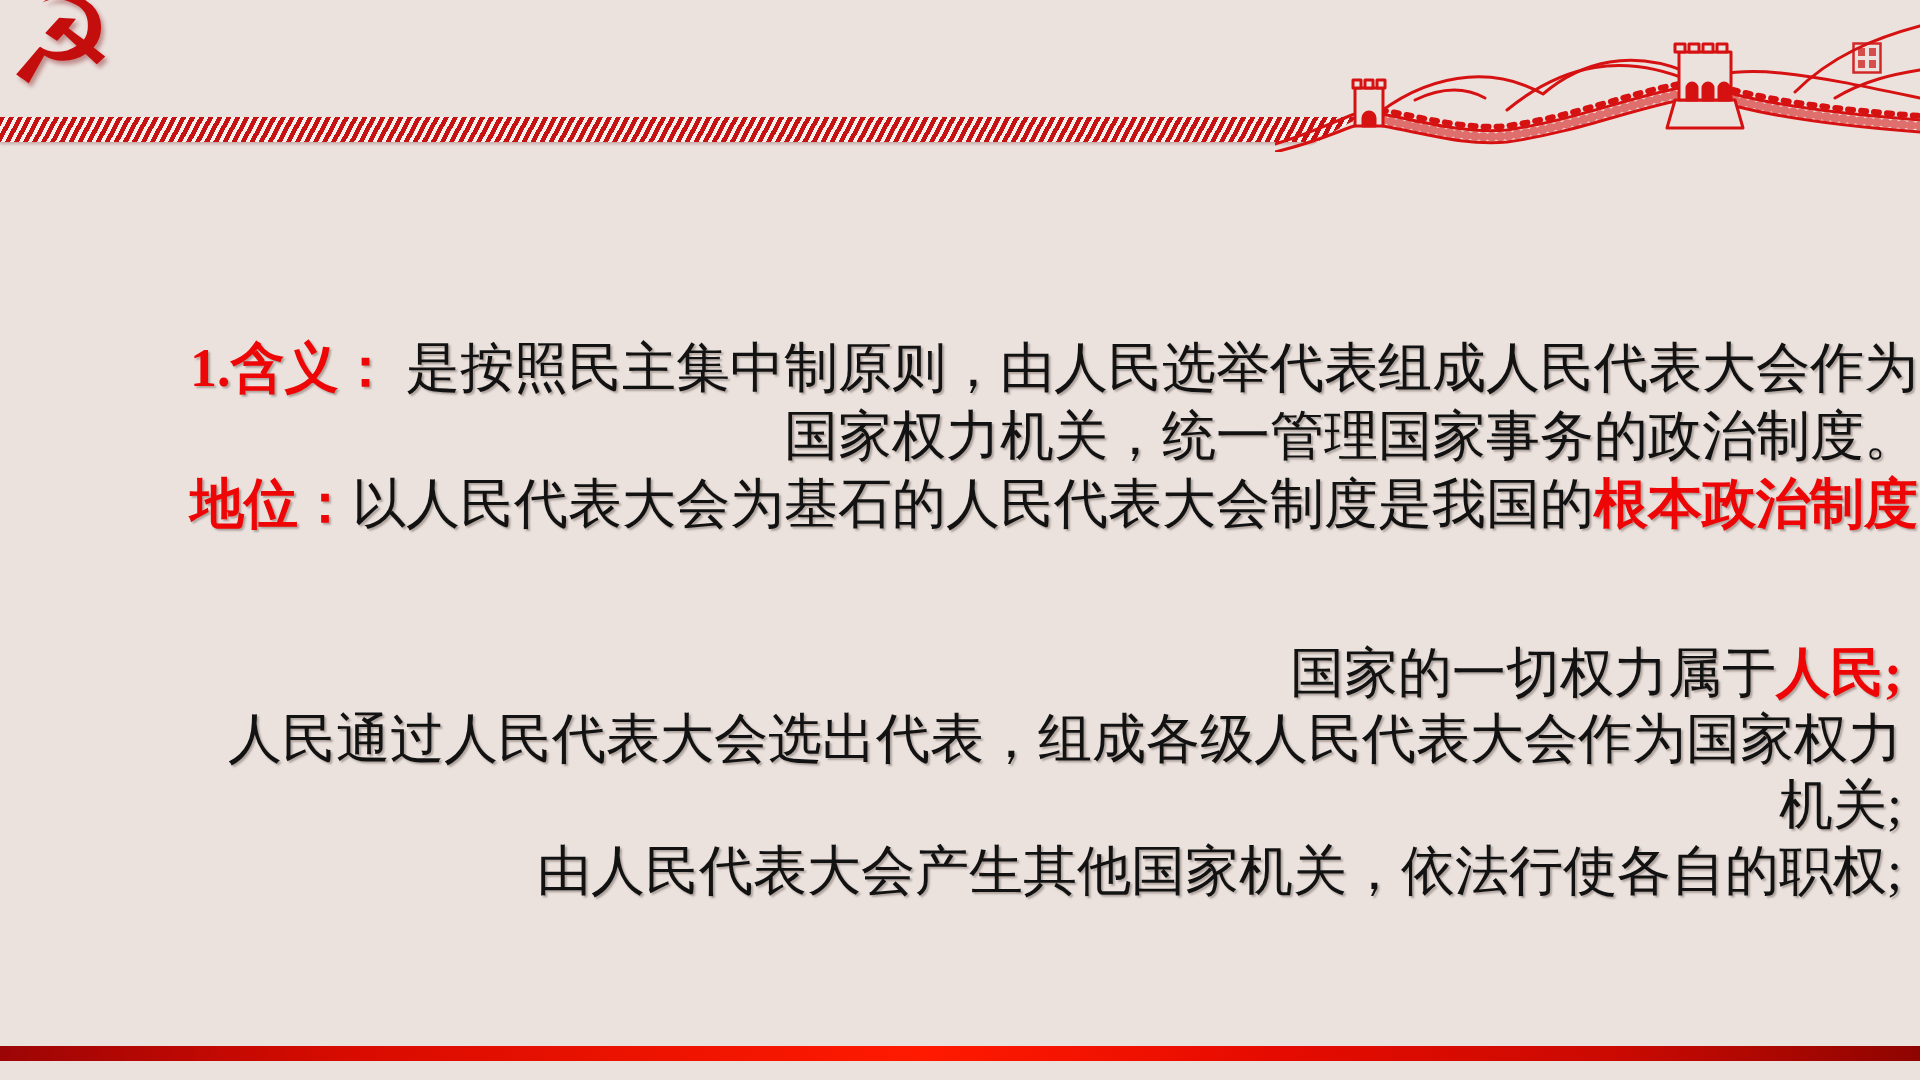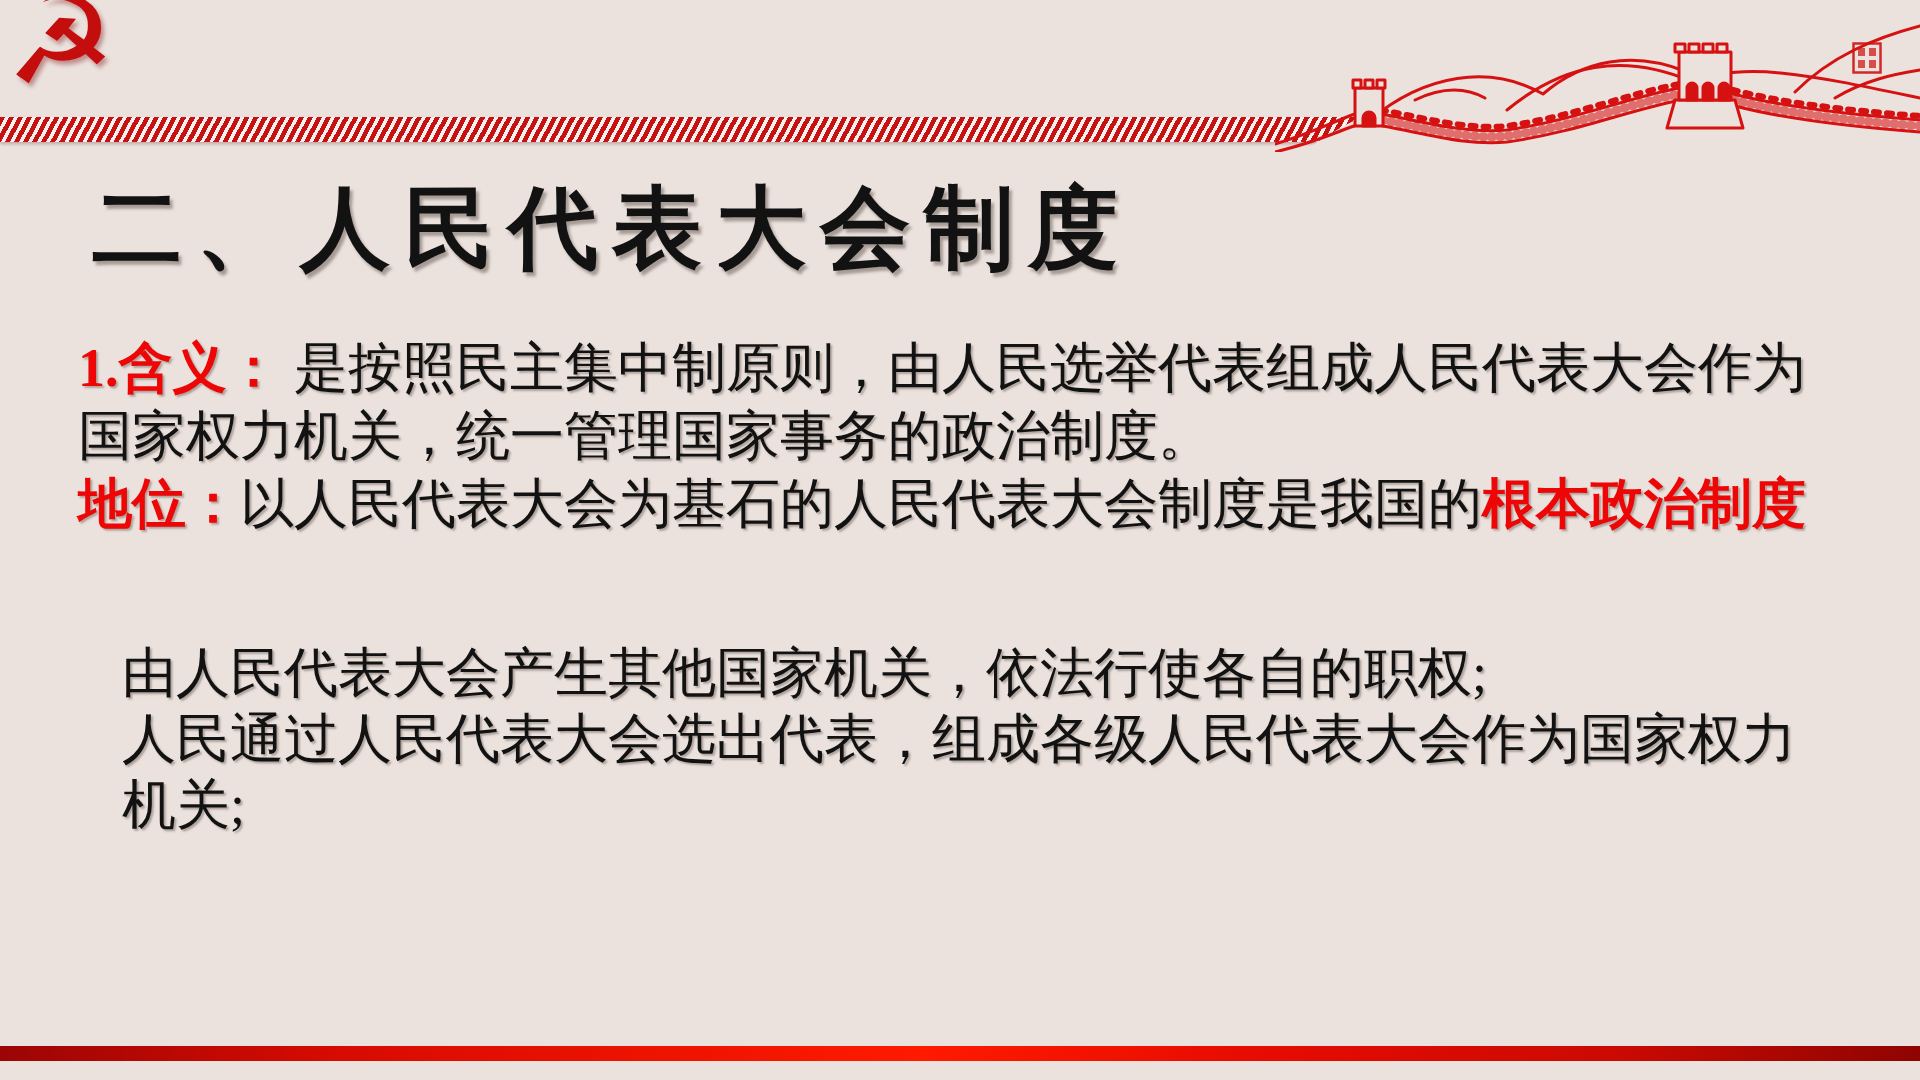--- a/index.html
+++ b/index.html
@@ -35,21 +35,21 @@
   
   .seal{position:absolute;left:1852px;top:42px;width:30px;height:32px;z-index:3;opacity:.9;}
 
   .title{
     position:absolute;left:92px;top:168px;
     font-size:90px;font-weight:600;letter-spacing:14px;
     color:var(--text-black);white-space:nowrap;
     text-shadow:3px 4px 3px rgba(110,95,88,.55);
   }
 
-  .line{white-space:pre-line;}
+  .line{white-space:pre-line;text-align:right;}
   .def-block{
     position:absolute;left:78px;top:334px;width:1840px;
     font-size:54px;line-height:68px;color:var(--text-black);
     text-shadow:2px 2px 2px rgba(115,100,92,.5);
   }
   .section-heading{
     position:absolute;left:98px;top:552px;
     font-size:60px;font-weight:400;color:var(--text-black);
     letter-spacing:4px;white-space:nowrap;
     text-shadow:2px 2px 2px rgba(115,100,92,.5);
@@ -123,30 +123,30 @@
       <rect x="1.5" y="1.5" width="27" height="29" fill="none" stroke="#CF1414" stroke-width="2.5"></rect>
       <g fill="#CF1414" opacity=".8">
         <rect x="6" y="6" width="7" height="8"></rect>
         <rect x="17" y="6" width="7" height="8"></rect>
         <rect x="6" y="18" width="7" height="8"></rect>
         <rect x="17" y="18" width="7" height="8"></rect>
       </g>
     </svg>
   </span>
 
-  <h1 class="title">二、人民代表大会制度</h1>
 
   <div class="def-block">
     <p class="line"><span class="seg-red seg-bold">1.含义：</span><span> 是按照民主集中制原则，由人民选举代表组成人民代表大会作为
 国家权力机关，统一管理国家事务的政治制度。</span></p>
     <p class="line"><span class="seg-red seg-bold">地位：</span><span>以人民代表大会为基石的人民代表大会制度是我国的</span><span class="seg-red seg-bold">根本政治制度</span></p>
   </div>
 
 
   <div class="content-list">
-    <p class="line"><span>由人民代表大会产生其他国家机关，依法行使各自的职权;</span></p>
+    <p class="line"><span>国家的一切权力属于</span><span class="seg-red seg-bold">人民;</span></p>
     <p class="line"><span>人民通过人民代表大会选出代表，组成各级人民代表大会作为国家权力
 机关;</span></p>
+    <p class="line"><span>由人民代表大会产生其他国家机关，依法行使各自的职权;</span></p>
   </div>
 
   <div class="bottom-bar"></div>
 
 </div>
 
 </body></html>

